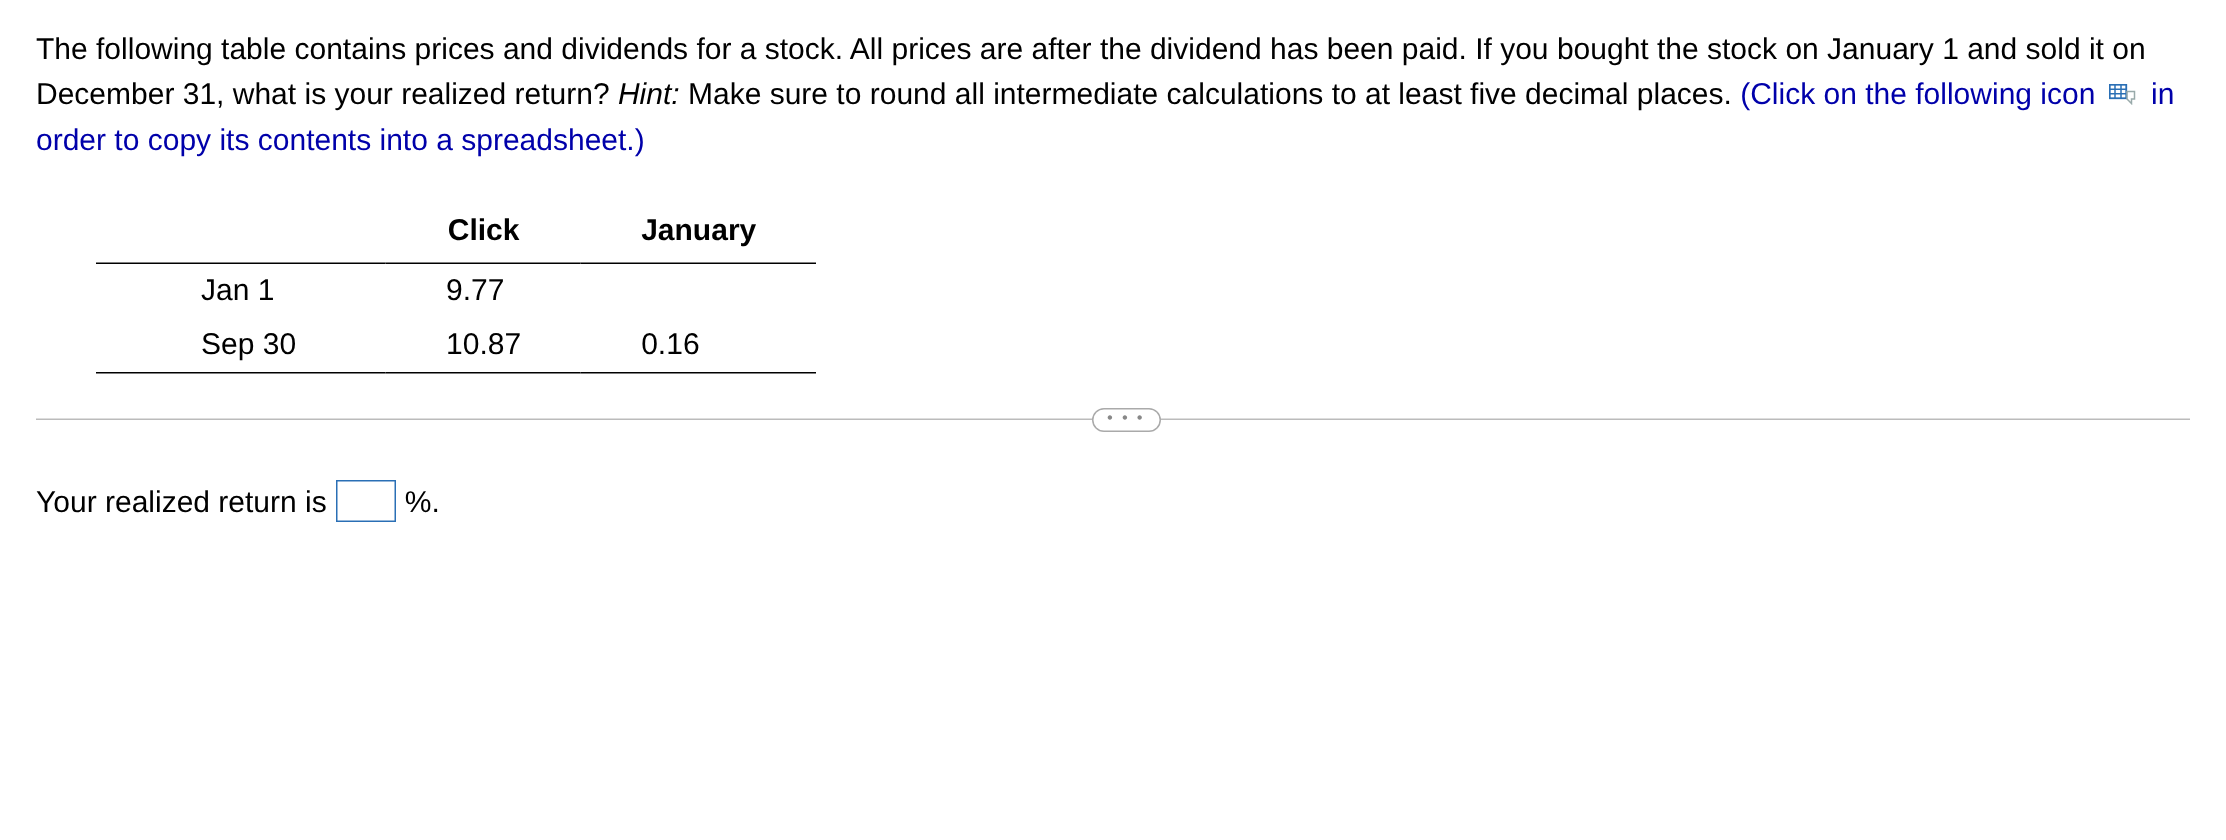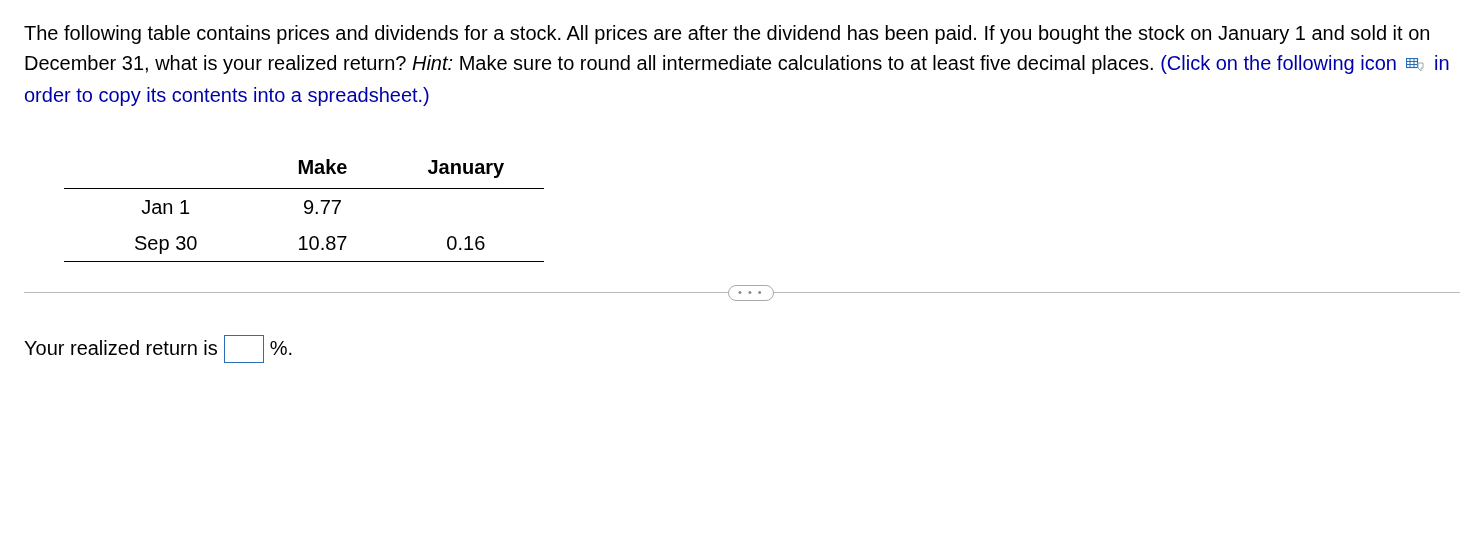--- a/index.html
+++ b/index.html
@@ -9,21 +9,21 @@
     }
     body {
       font-family: Arial, Helvetica, sans-serif;
       font-size: 20px;
       color: #000;
       padding: 18px 24px;
       width: 1484px;
       line-height: 1.5;
     }
     .question-text {
-      margin-bottom: 36px;
+      margin-bottom: 24px;
     }
     .hint-label {
       font-style: italic;
     }
     .blue-text {
       color: #0000AA;
     }
     .copy-icon {
       display: inline-block;
       vertical-align: middle;
@@ -36,21 +36,20 @@
       margin-bottom: 30px;
     }
     .data-table th {
       font-weight: bold;
       padding: 6px 40px;
       text-align: center;
       border-bottom: 1.5px solid #000;
     }
     .data-table td {
       padding: 3px 40px;
-      text-align: center;
       border: none;
     }
     .data-table tbody tr:last-child td {
       border-bottom: 1.5px solid #000;
     }
     .date-cell {
       text-align: left;
       padding-left: 70px !important;
       padding-right: 60px !important;
     }
@@ -73,21 +72,21 @@
       display: flex;
       align-items: center;
       justify-content: center;
       font-size: 11px;
       color: #888;
       letter-spacing: 1.5px;
       cursor: pointer;
     }
     .answer-row {
       display: flex;
-      align-items: flex-end;
+      align-items: flex-start;
       gap: 6px;
       flex-wrap: wrap;
     }
     .answer-input {
       width: 40px;
       height: 28px;
       border: 1.5px solid #2a6fb5;
       font-size: 18px;
       text-align: center;
       padding: 0;
@@ -111,21 +110,21 @@
       <path d="M12 5 L17 5 L17 10 L15 10 L15 13 L12 10 L12 5 Z" fill="none" stroke="#9aa" stroke-width="1"></path>
     </svg>
   </span>
   <span class="blue-text">  in order to copy its contents into a spreadsheet.)</span>
 </div>
 
 <table class="data-table">
   <thead>
     <tr>
       <th></th>
-      <th>Make</th>
+      <th>Click</th>
       <th>January</th>
     </tr>
   </thead>
   <tbody>
     <tr>
       <td class="date-cell">Jan 1</td>
       <td>9.77</td>
       <td></td>
     </tr>
     <tr>

